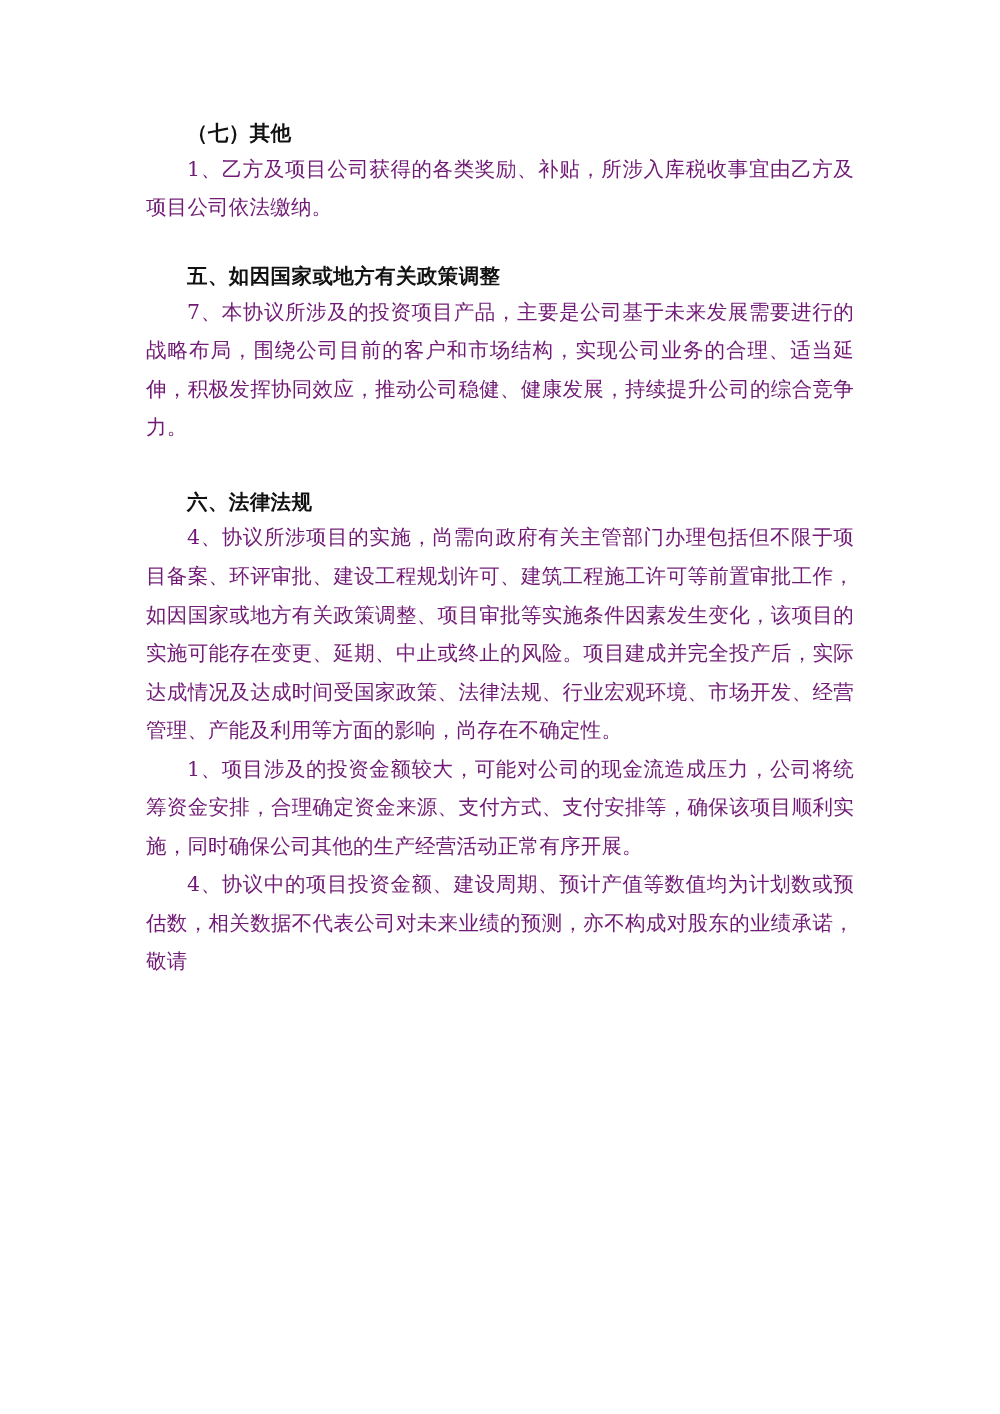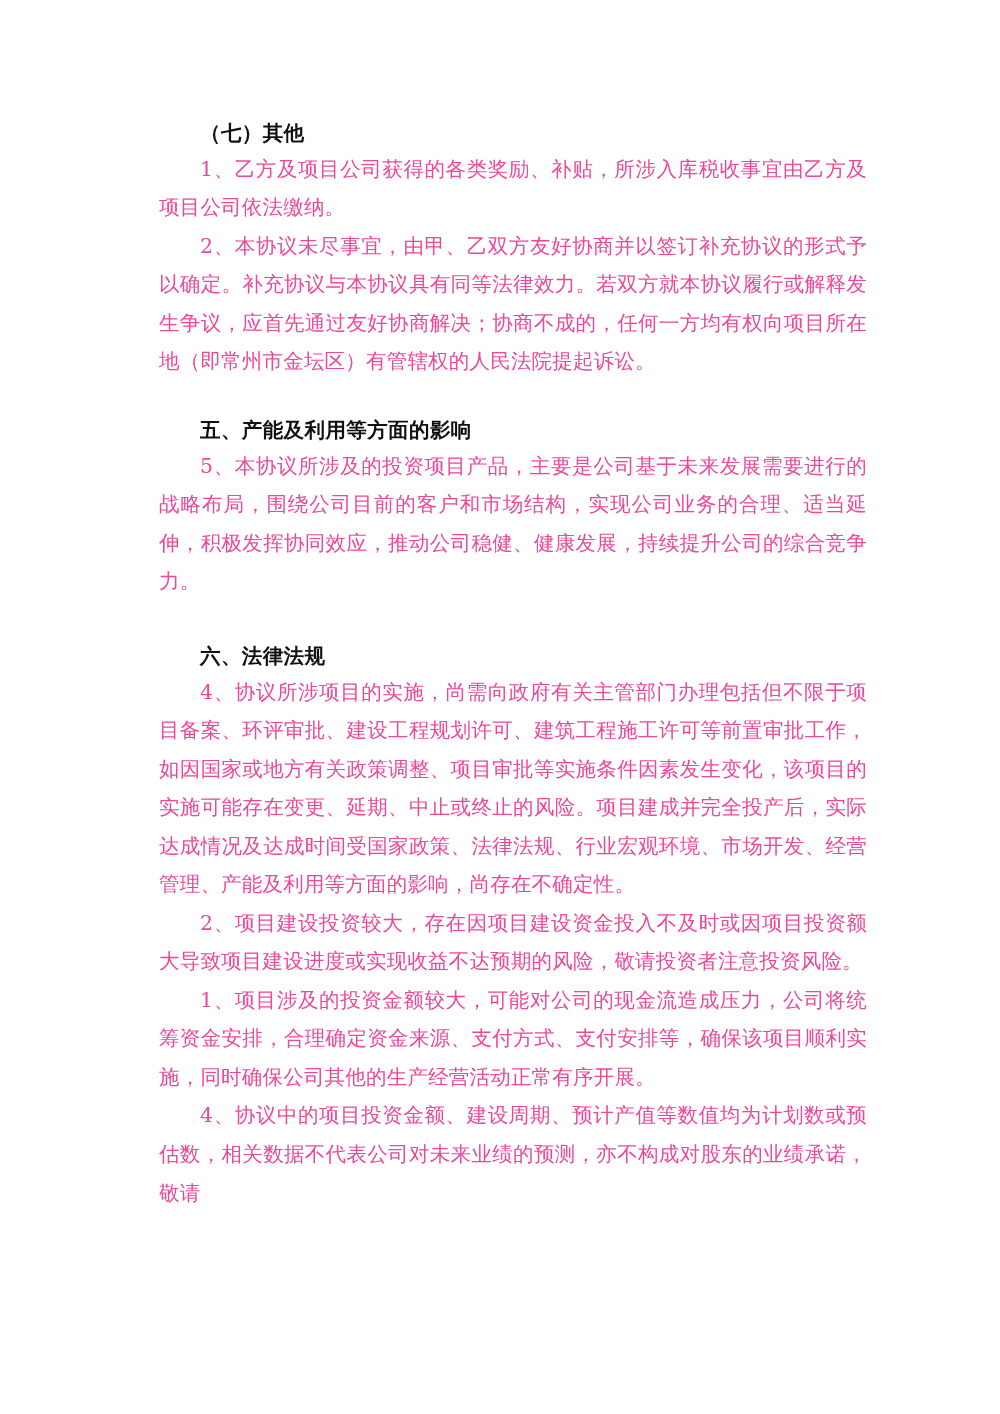--- a/index.html
+++ b/index.html
@@ -10,21 +10,21 @@
   body {
     width: 1000px;
     height: 1414px;
     font-family: "DejaVu Serif", "Liberation Serif", serif;
     color: #1a1a1a;
     position: relative;
     overflow: hidden;
   }
   .page {
     position: absolute;
-    top: 0; left: 13px;
+    top: 0; left: 0;
     width: 910px;
     height: 1414px;
     background: #ffffff;
     box-sizing: border-box;
     padding: 118px 146px 70px 146px;
   }
   .doc-body {
     width: 708px;
     margin: 0 auto;
   }
@@ -38,42 +38,40 @@
     color: #111;
   }
   .para {
     font-size: 20.5px;
     line-height: 1.88;
     letter-spacing: 0.2px;
     text-indent: 2em;
     margin: 0;
     text-align: justify;
     text-justify: inter-ideograph;
-    color: #ec4899;
+    color: #701a75;
   }
   .gap-section { height: 34px; }
   .gap-section-lg { height: 40px; }
 </style>
 </head>
 <body>
 
 <div class="page">
   <div class="doc-body">
 
     <p class="heading">（七）其他</p>
     <p class="para">1、乙方及项目公司获得的各类奖励、补贴，所涉入库税收事宜由乙方及项目公司依法缴纳。</p>
-    <p class="para">2、本协议未尽事宜，由甲、乙双方友好协商并以签订补充协议的形式予以确定。补充协议与本协议具有同等法律效力。若双方就本协议履行或解释发生争议，应首先通过友好协商解决；协商不成的，任何一方均有权向项目所在地（即常州市金坛区）有管辖权的人民法院提起诉讼。</p>
 
     <div class="gap-section"></div>
 
-    <p class="heading">五、产能及利用等方面的影响</p>
-    <p class="para">5、本协议所涉及的投资项目产品，主要是公司基于未来发展需要进行的战略布局，围绕公司目前的客户和市场结构，实现公司业务的合理、适当延伸，积极发挥协同效应，推动公司稳健、健康发展，持续提升公司的综合竞争力。</p>
+    <p class="heading">五、如因国家或地方有关政策调整</p>
+    <p class="para">7、本协议所涉及的投资项目产品，主要是公司基于未来发展需要进行的战略布局，围绕公司目前的客户和市场结构，实现公司业务的合理、适当延伸，积极发挥协同效应，推动公司稳健、健康发展，持续提升公司的综合竞争力。</p>
 
     <div class="gap-section-lg"></div>
 
     <p class="heading">六、法律法规</p>
     <p class="para">4、协议所涉项目的实施，尚需向政府有关主管部门办理包括但不限于项目备案、环评审批、建设工程规划许可、建筑工程施工许可等前置审批工作，如因国家或地方有关政策调整、项目审批等实施条件因素发生变化，该项目的实施可能存在变更、延期、中止或终止的风险。项目建成并完全投产后，实际达成情况及达成时间受国家政策、法律法规、行业宏观环境、市场开发、经营管理、产能及利用等方面的影响，尚存在不确定性。</p>
-    <p class="para">2、项目建设投资较大，存在因项目建设资金投入不及时或因项目投资额大导致项目建设进度或实现收益不达预期的风险，敬请投资者注意投资风险。</p>
     <p class="para">1、项目涉及的投资金额较大，可能对公司的现金流造成压力，公司将统筹资金安排，合理确定资金来源、支付方式、支付安排等，确保该项目顺利实施，同时确保公司其他的生产经营活动正常有序开展。</p>
     <p class="para">4、协议中的项目投资金额、建设周期、预计产值等数值均为计划数或预估数，相关数据不代表公司对未来业绩的预测，亦不构成对股东的业绩承诺，敬请</p>
 
   </div>
 </div>
 
 </body></html>

